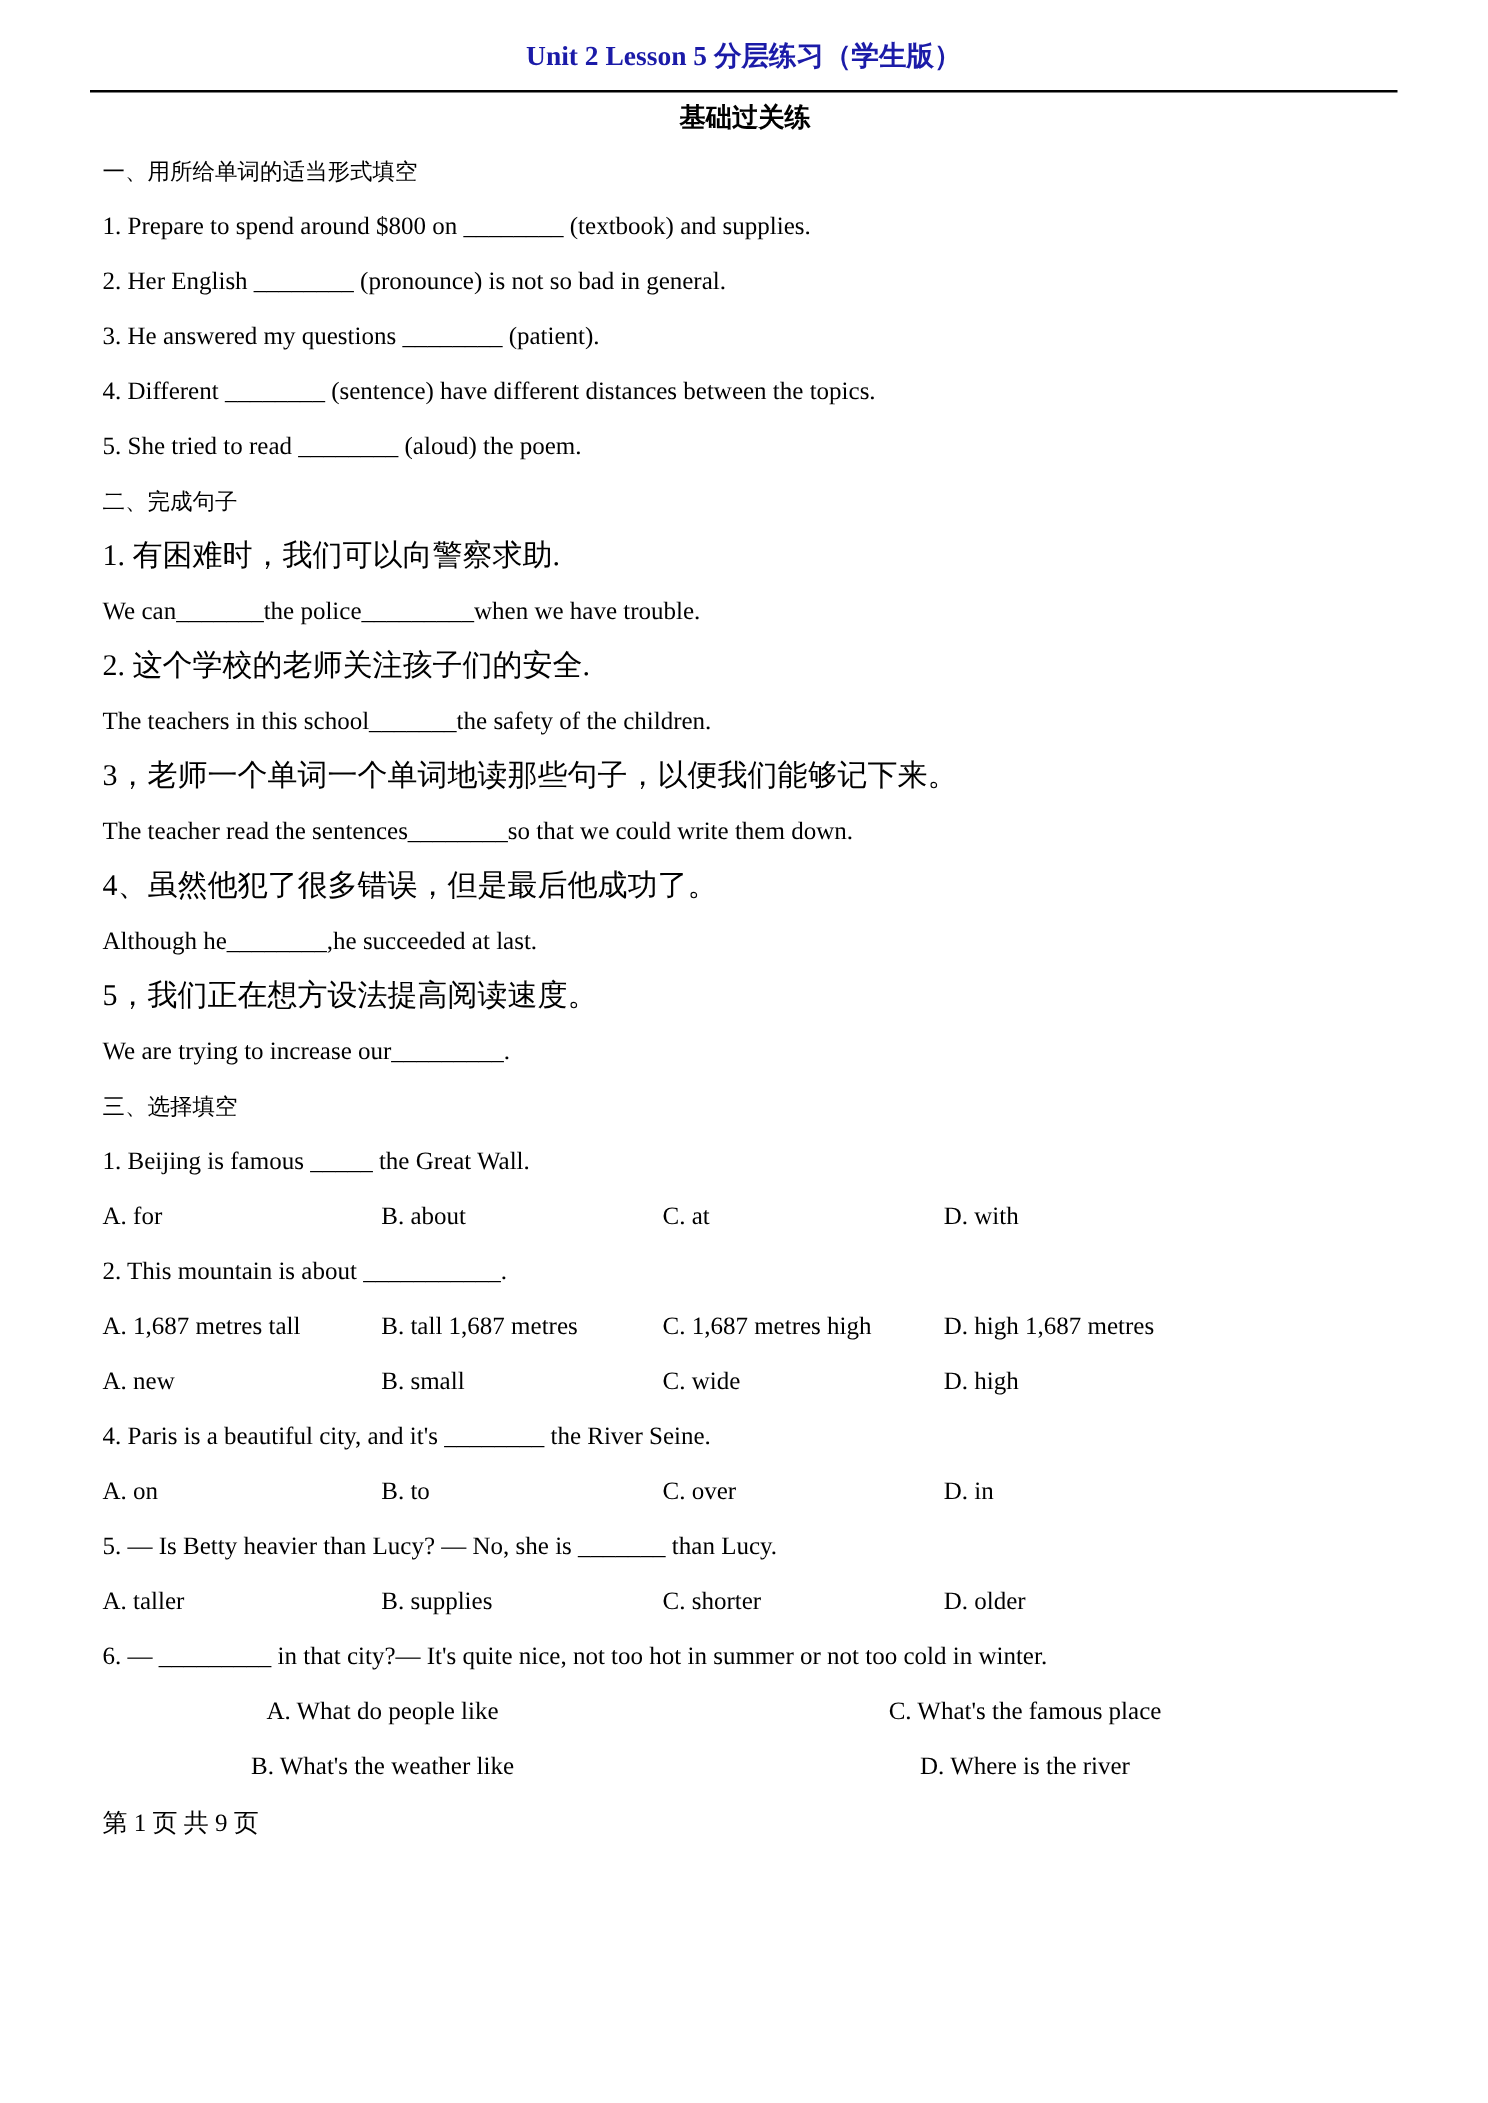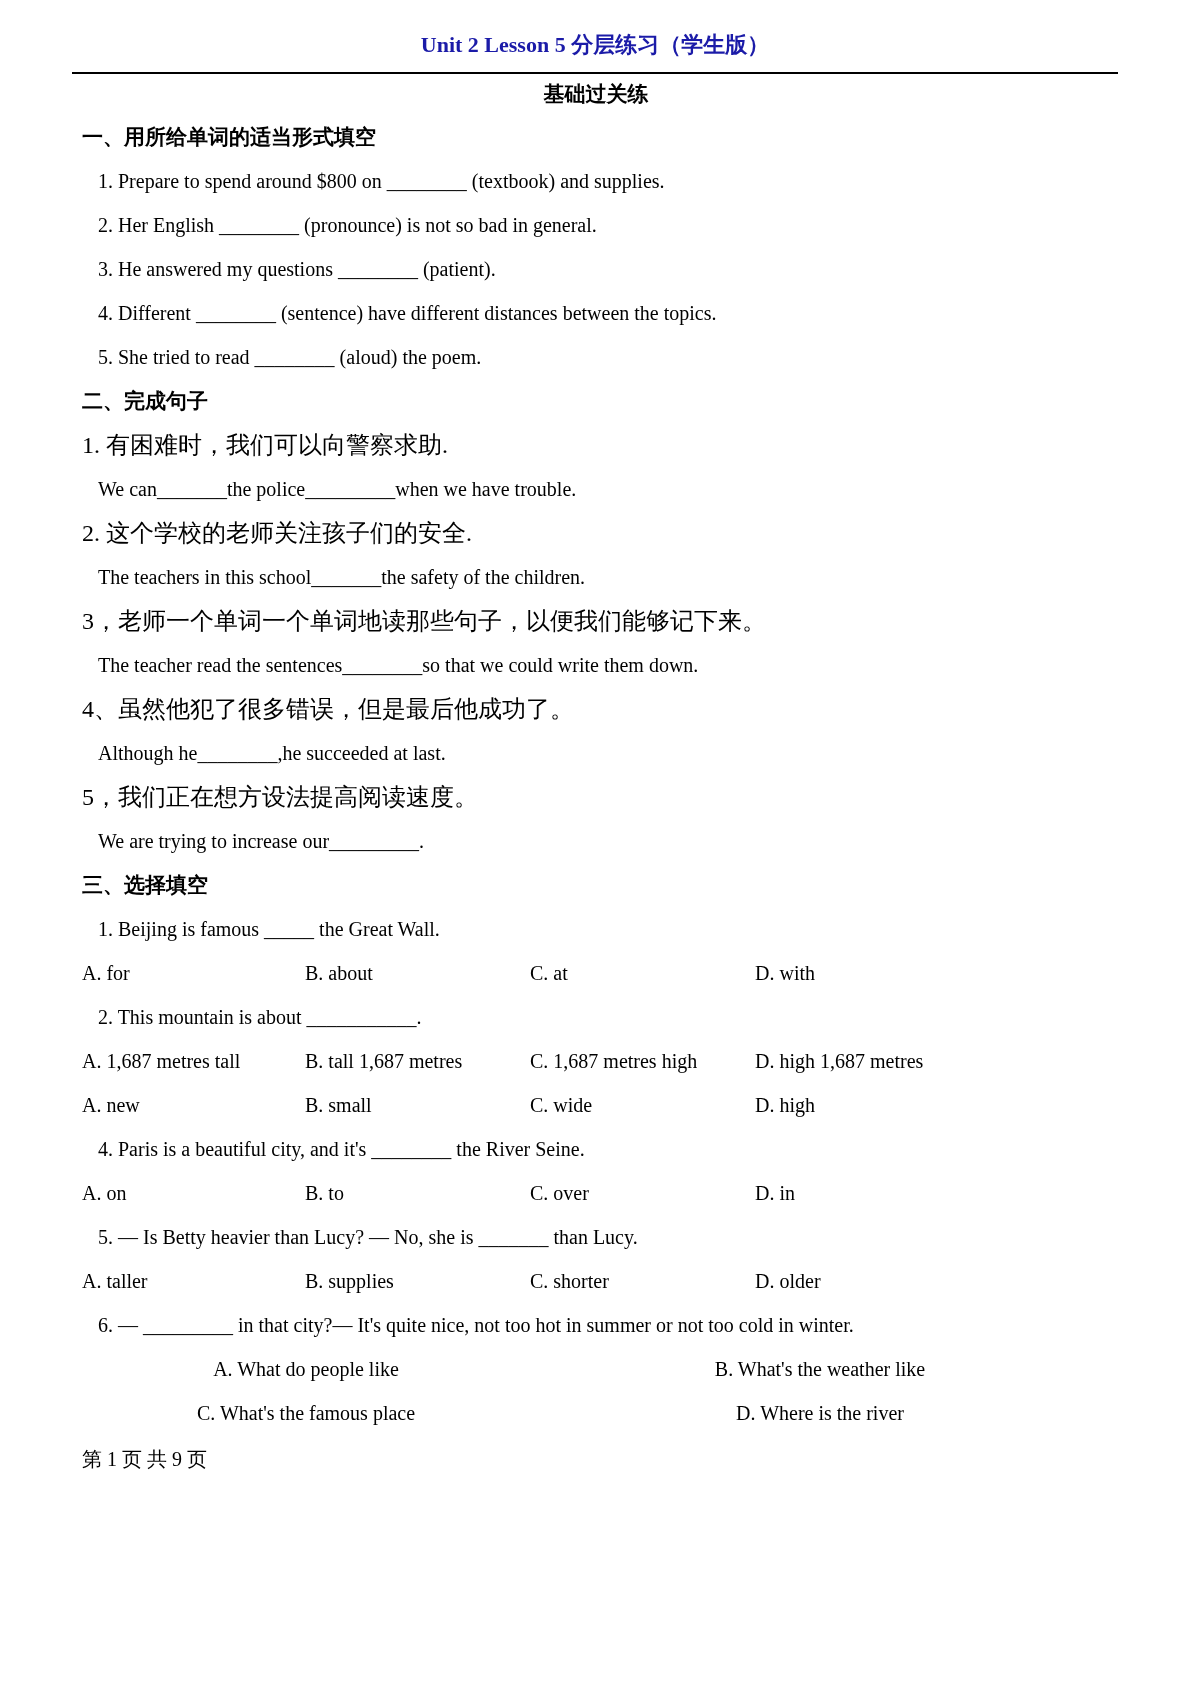--- a/index.html
+++ b/index.html
@@ -31,29 +31,29 @@
     padding: 0 80px 0 82px;
   }
   .main-heading {
     margin-top: 8px;
     text-align: center;
     font-size: 21px;
     font-weight: bold;
     line-height: 24px;
   }
   .section-heading {
-    font-size: 21px;
-    font-weight: bold;
+    font-size: 18px;
+    font-weight: normal;
     line-height: 22px;
     margin: 20px 0 22px 0;
   }
   .line {
     font-size: 20px;
     line-height: 22px;
-    margin: 0 0 22px 16px;
+    margin: 0 0 22px 0;
     white-space: nowrap;
   }
   .cn-line {
     font-size: 24px;
     line-height: 22px;
     margin: 0 0 22px 0;
     white-space: nowrap;
   }
   .options-4 {
     display: grid;
@@ -146,21 +146,21 @@
     <div class="options-4">
       <span>A. taller</span>
       <span>B. supplies</span>
       <span>C. shorter</span>
       <span>D. older</span>
     </div>
 
     <p class="line">6. — _________ in that city?— It's quite nice, not too hot in summer or not too cold in winter.</p>
     <div class="options-2">
       <span>A. What do people like</span>
+      <span>C. What's the famous place</span>
       <span>B. What's the weather like</span>
-      <span>C. What's the famous place</span>
       <span>D. Where is the river</span>
     </div>
 
     <div class="page-footer">第 1 页 共 9 页</div>
 
   </div>
 </div>
 
 </body></html>

